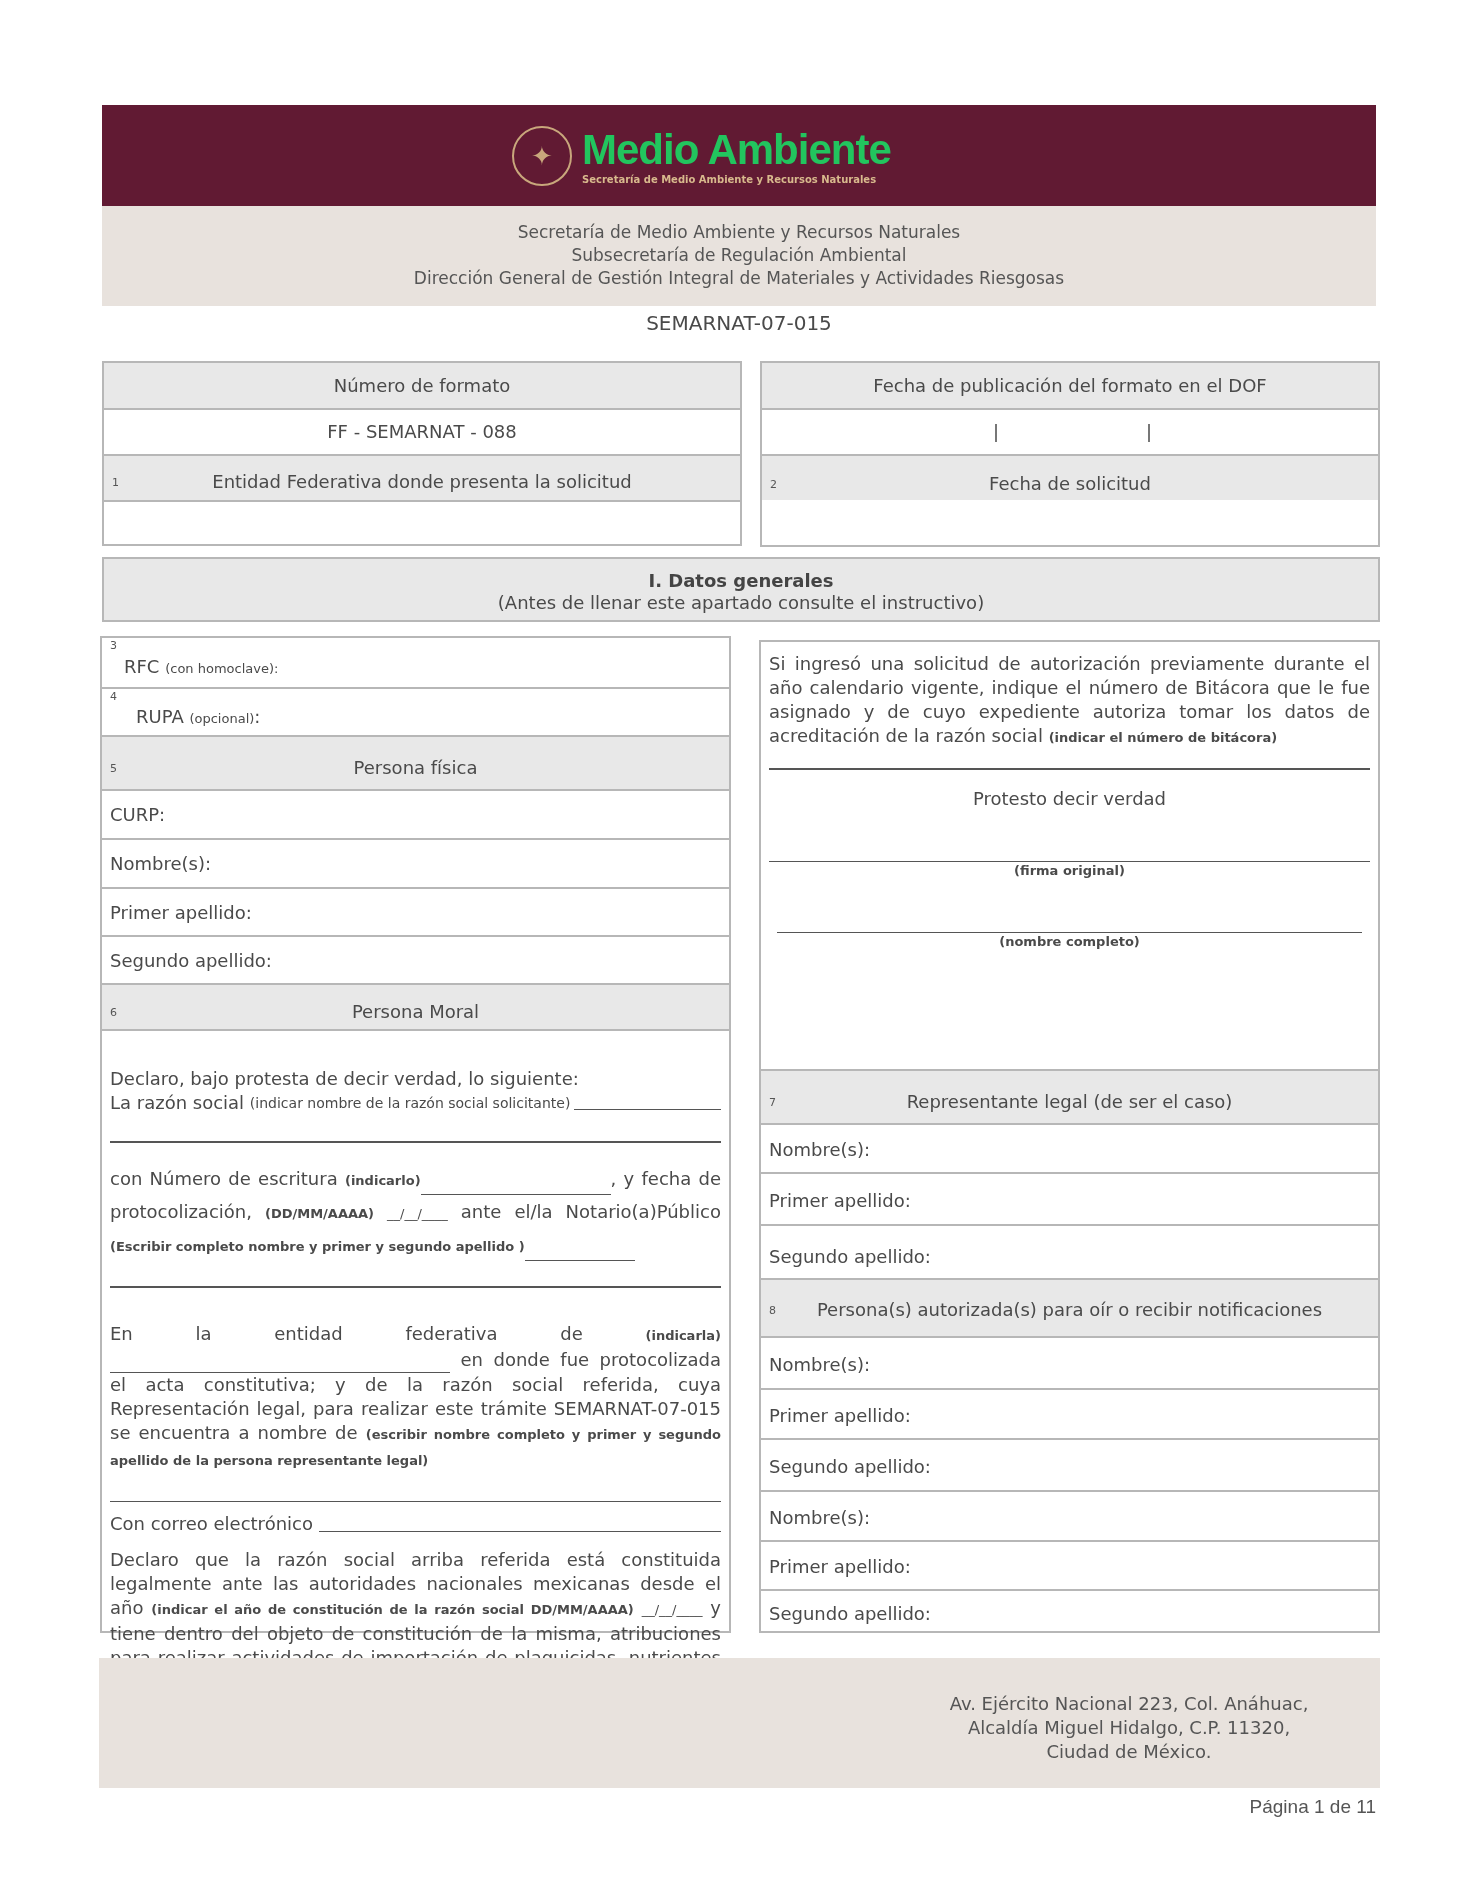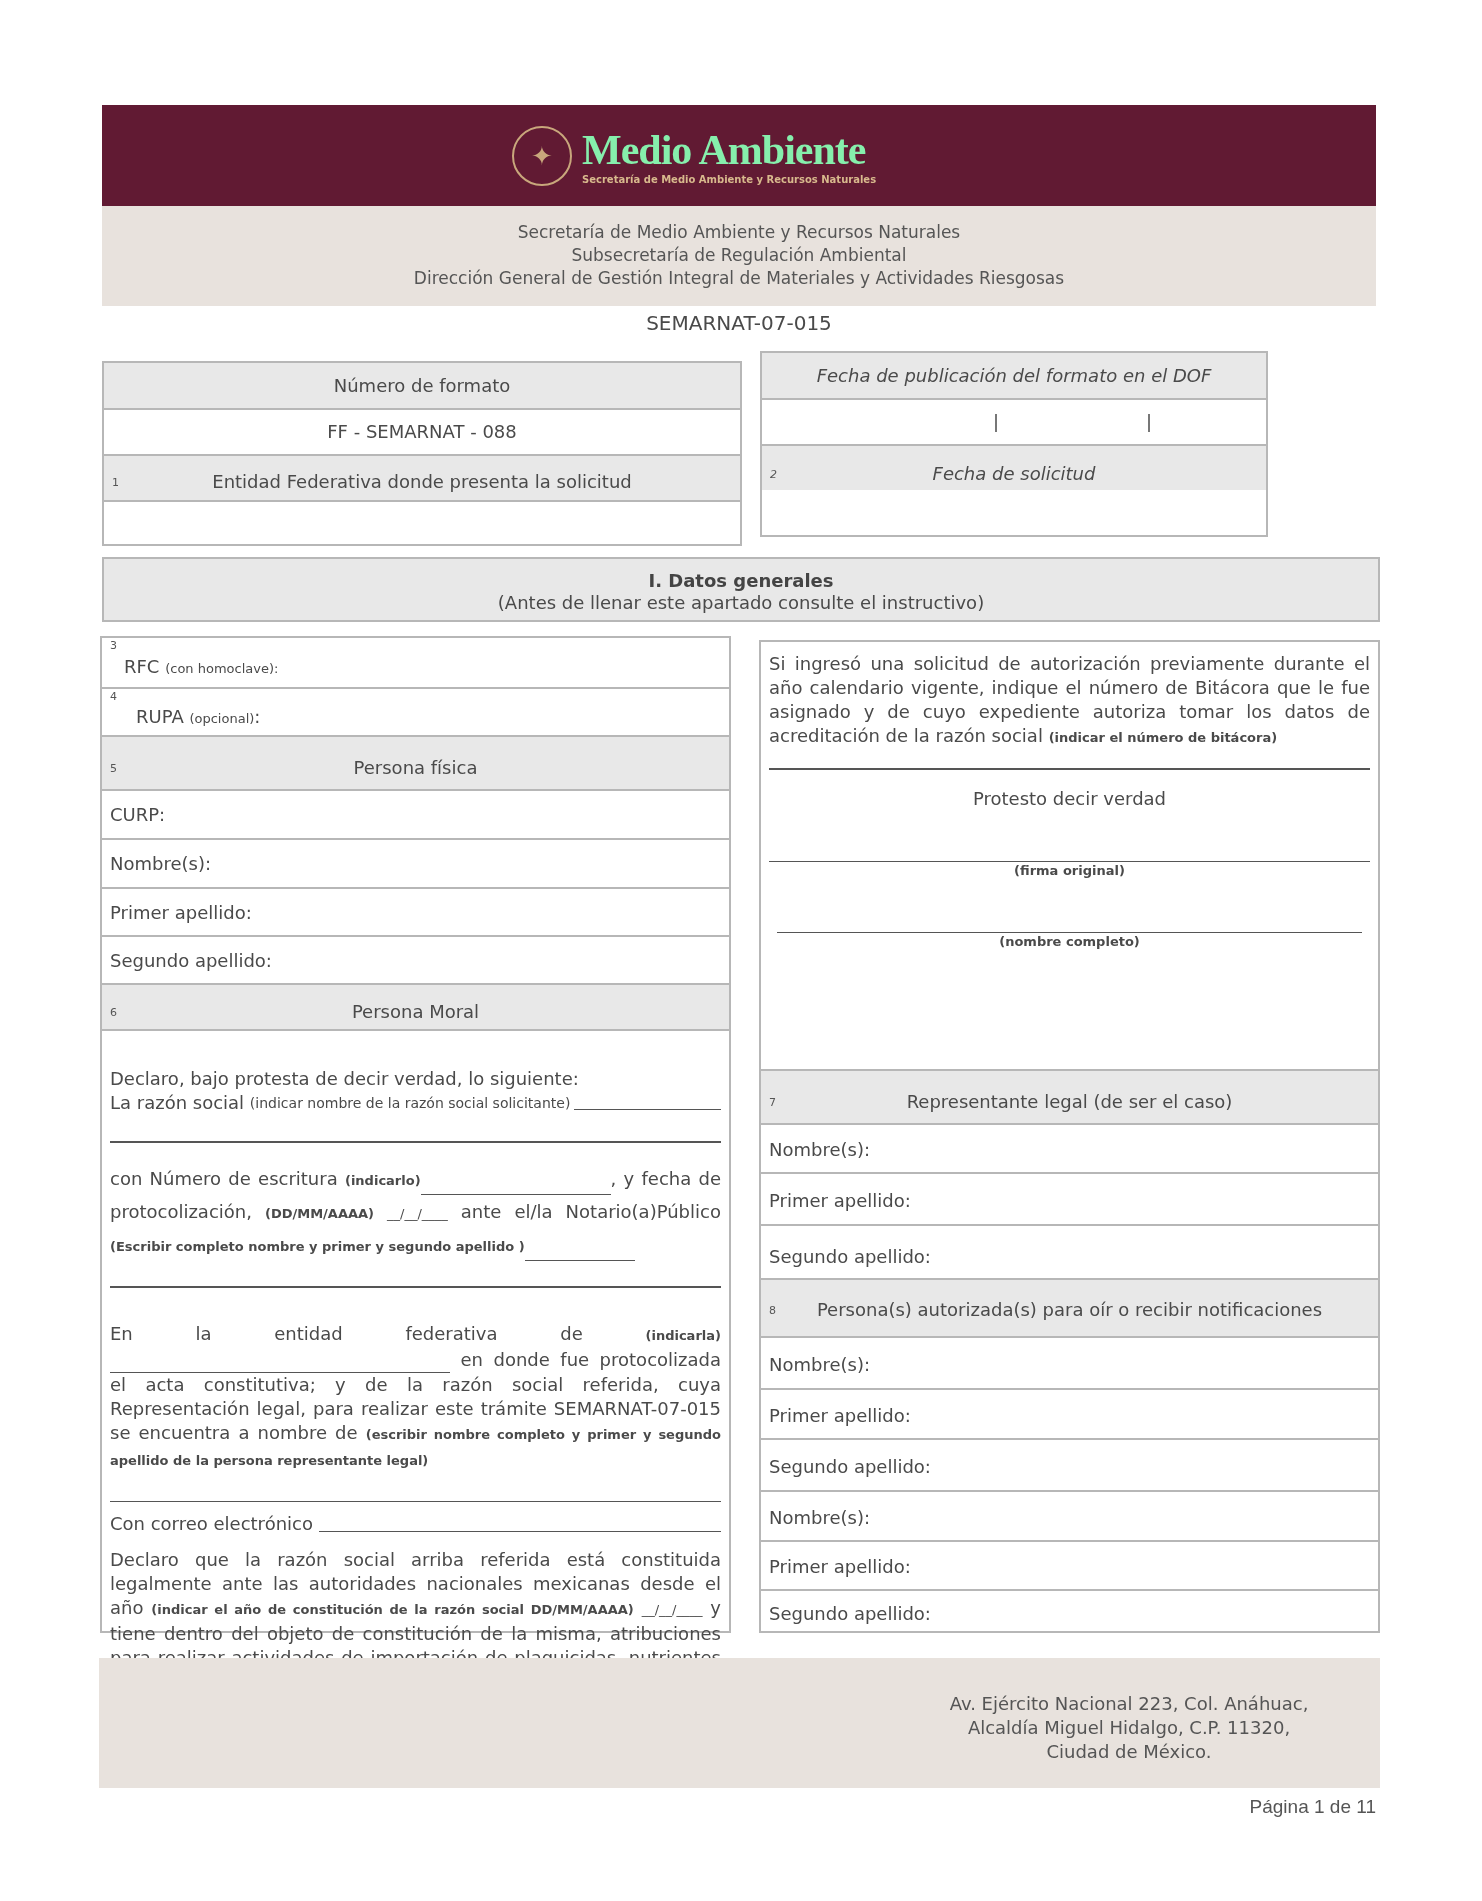--- a/index.html
+++ b/index.html
@@ -5,21 +5,21 @@
   html, body { margin:0; padding:0; background:#ffffff; }
   body { width:1482px; height:1901px; position:relative; overflow:hidden;
          font-family:"DejaVu Sans", "Liberation Sans", sans-serif; color:#4a4a4a; }
   .abs { position:absolute; box-sizing:border-box; }
   .banner-top { left:102px; top:105px; width:1274px; height:101px; background:#611a33; }
   .banner-bottom { left:102px; top:206px; width:1274px; height:100px; background:#e8e2dd; }
   .logo-wrap { position:absolute; left:410px; top:15px; height:72px; display:flex; align-items:center; }
   .seal { width:60px; height:60px; border-radius:50%; border:2px solid #c9a77c; box-sizing:border-box;
           display:flex; align-items:center; justify-content:center; color:#c9a77c; font-size:26px; margin-right:10px; }
   .brand { display:flex; flex-direction:column; }
-  .brand-title { font-family:Liberation Serif, serif; font-weight:bold; color:#86efac; font-size:42px; line-height:44px; letter-spacing:-1px; }
+  .brand-title { font-family:Liberation Sans, sans-serif; font-weight:bold; color:#22c55e; font-size:42px; line-height:44px; letter-spacing:-1px; }
   .brand-sub { color:#d8b98d; font-size:10px; font-weight:bold; margin-top:2px; }
   .agency { position:absolute; left:0; width:100%; text-align:center; font-size:17px; color:#555; line-height:23px; top:15px; }
   .title { left:102px; top:306px; width:1274px; text-align:center; font-size:20px; line-height:26px; color:#4a4a4a; padding-top:4px; }
   .box { border:2px solid #b7b7b7; background:#fff; }
   .row { position:absolute; left:0; right:0; box-sizing:border-box; border-top:2px solid #b7b7b7; font-size:18px; color:#4a4a4a; }
   .row.first { border-top:none; }
   .row.gray { background:#e8e8e8; }
   .center { text-align:center; }
   .num { position:absolute; left:8px; top:1px; font-size:11px; color:#555; }
   .lbl { position:absolute; left:8px; }
@@ -65,21 +65,21 @@
   <div class="row center" style="top:45px; height:46px; line-height:44px;">
     <span>FF - SEMARNAT - 088</span>
   </div>
   <div class="row gray center" style="top:91px; height:46px; line-height:52px;">
     <span class="num">1</span>
     <span>Entidad Federativa donde presenta la solicitud</span>
   </div>
   <div class="row" style="top:137px; height:45px;"></div>
 </div>
 
-<div class="abs box" style="left:760px; top:351px; width:508px; height:186px;font-style:italic;">
+<div class="abs box" style="left:760px; top:361px; width:620px; height:186px;">
   <div class="row first gray center" style="top:0; height:45px; line-height:45px;">
     <span>Fecha de publicación del formato en el DOF</span>
   </div>
   <div class="row" style="top:45px; height:46px;">
     <span class="sep" style="left:233px; top:14px; height:18px; background:#777;"></span>
     <span class="sep" style="left:386px; top:14px; height:18px; background:#777;"></span>
   </div>
   <div class="row gray center" style="top:91px; height:46px; line-height:56px;">
     <span class="num">2</span>
     <span>Fecha de solicitud</span>

